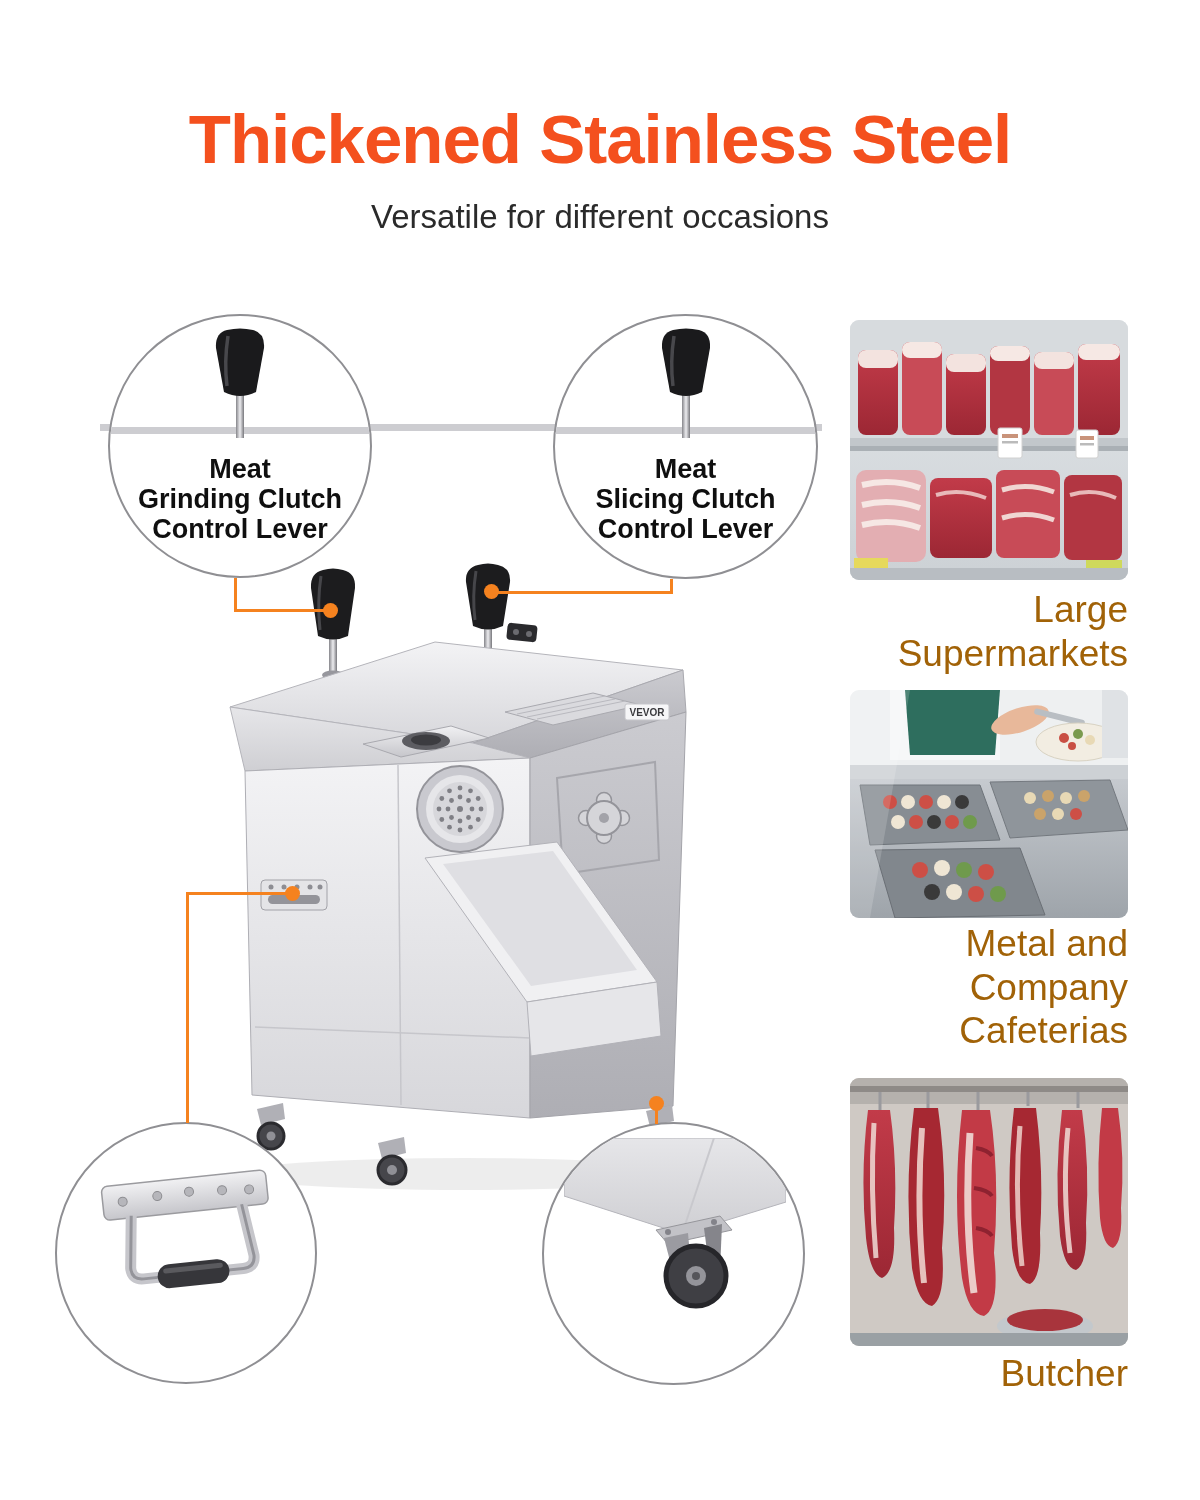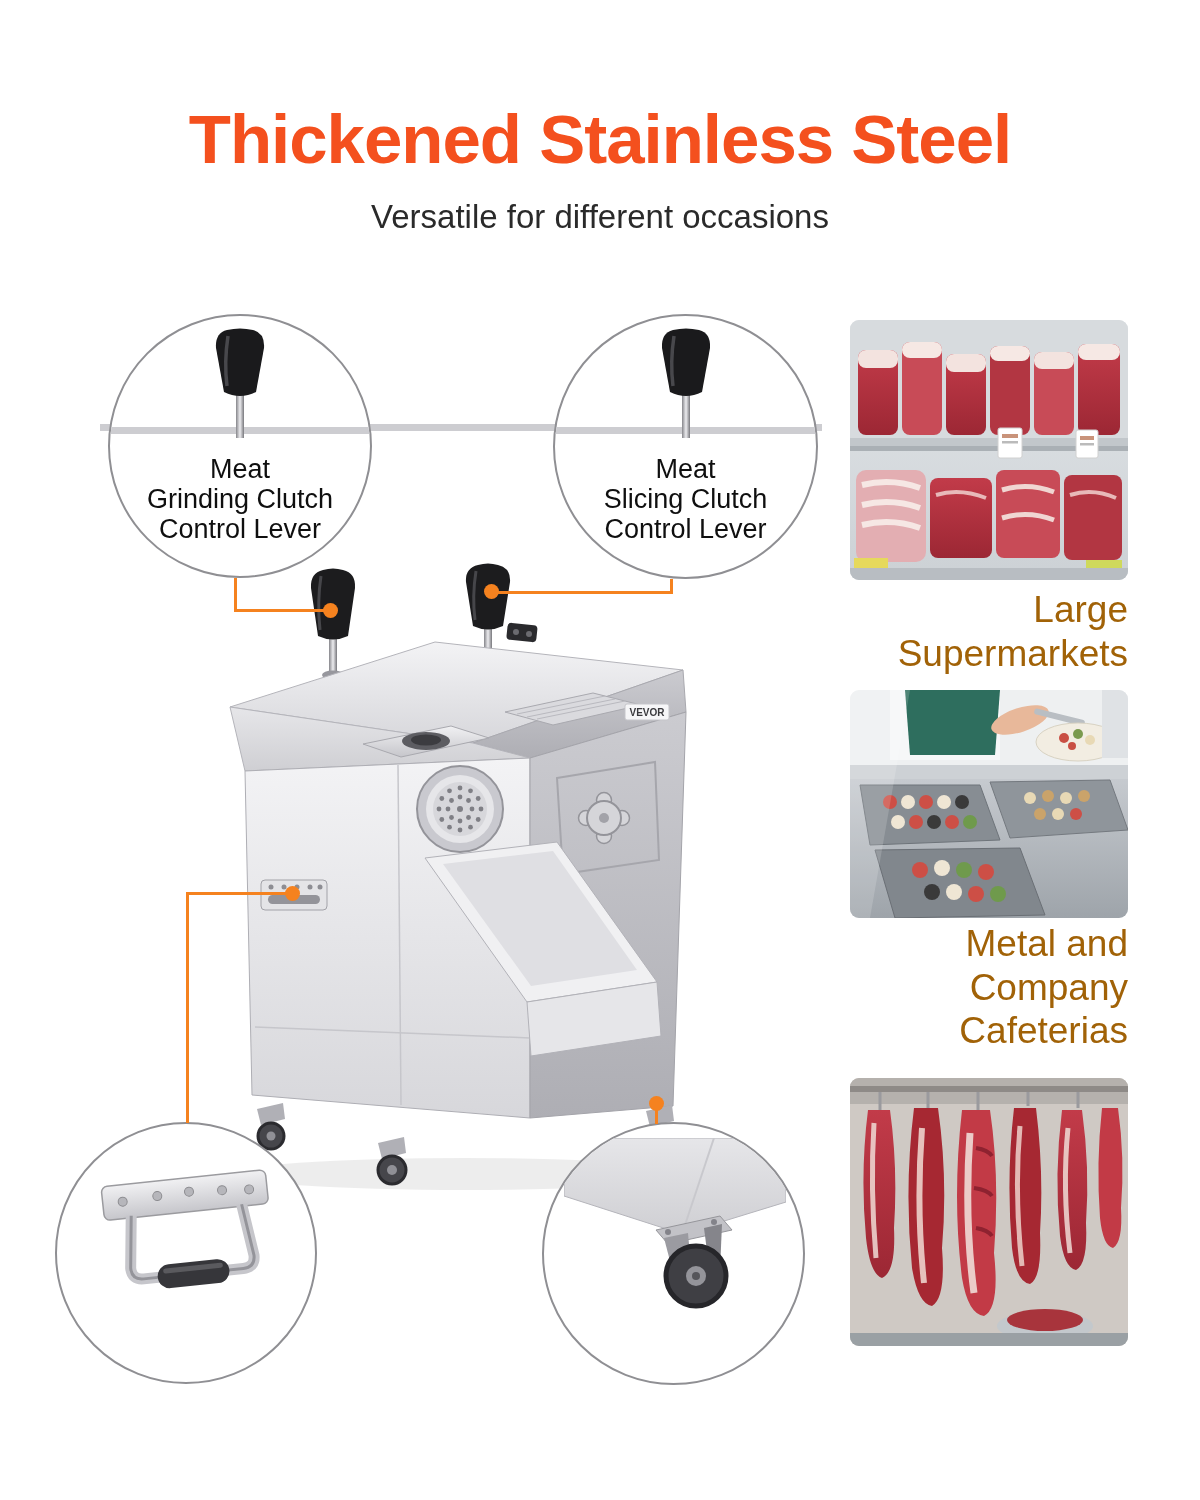--- a/index.html
+++ b/index.html
@@ -12,21 +12,21 @@
   .subtitle { position:absolute; top:198px; left:0; width:100%; text-align:center;
               font-size:33px; color:#2a2a2a; }
 
   .band { position:absolute; left:100px; top:424px; width:722px; height:7px;
           background:#cdcdd1; z-index:1; }
 
   .callout { position:absolute; border-radius:50%; background:#fff;
              border:2px solid #8f8f93; overflow:hidden; z-index:3; }
   .callout .inband { position:absolute; left:0; top:111px; width:100%; height:7px; background:#cdcdd1; }
   .lever-art { position:absolute; left:50%; transform:translateX(-50%); top:10px; }
-  .co-label { position:absolute; left:0; width:100%; text-align:center; font-weight:400;
+  .co-label { position:absolute; left:0; width:100%; text-align:center; font-weight:700;
               color:#0f0f0f; font-size:27px; line-height:1.12; white-space:pre-line; }
 
   .caption { position:absolute; text-align:right; color:#a16207; font-size:37px;
              line-height:1.18; white-space:pre-line; z-index:2; }
 
   .photo { position:absolute; border-radius:9px; overflow:hidden; z-index:2; }
   .photo svg { display:block; }
 
   .machine-wrap { position:absolute; left:205px; top:562px; width:600px; height:650px; z-index:2; }
 
@@ -386,14 +386,15 @@
       <path d="M164,30 Q156,100 162,170 Q166,204 180,206 Q192,200 190,155 Q194,95 186,30 Z" fill="#a62832"></path>
       <path d="M170,48 Q164,115 172,188" stroke="#edd2cb" stroke-width="5" fill="none" opacity="0.85"></path>
       <path d="M212,32 Q204,96 210,158 Q214,190 226,192 Q238,186 236,145 Q240,90 232,32 Z" fill="url(#gMeatR)"></path>
       <path d="M218,50 Q212,110 220,175" stroke="#f0dcd6" stroke-width="5" fill="none" opacity="0.85"></path>
       <path d="M252,30 Q246,85 250,140 Q253,168 263,170 Q273,164 271,130 Q275,80 268,30 Z" fill="#c23a46"></path>
       <ellipse cx="195" cy="248" rx="48" ry="15" fill="#c3c8cc"></ellipse>
       <ellipse cx="195" cy="242" rx="38" ry="11" fill="#a8343c"></ellipse>
       <rect y="255" width="278" height="13" fill="#9aa0a4"></rect>
     </svg>
   </div>
+  <div class="caption" style="left:850px; top:1352px; width:278px;">Butcher</div>
 
 </div>
 
 </body></html>

